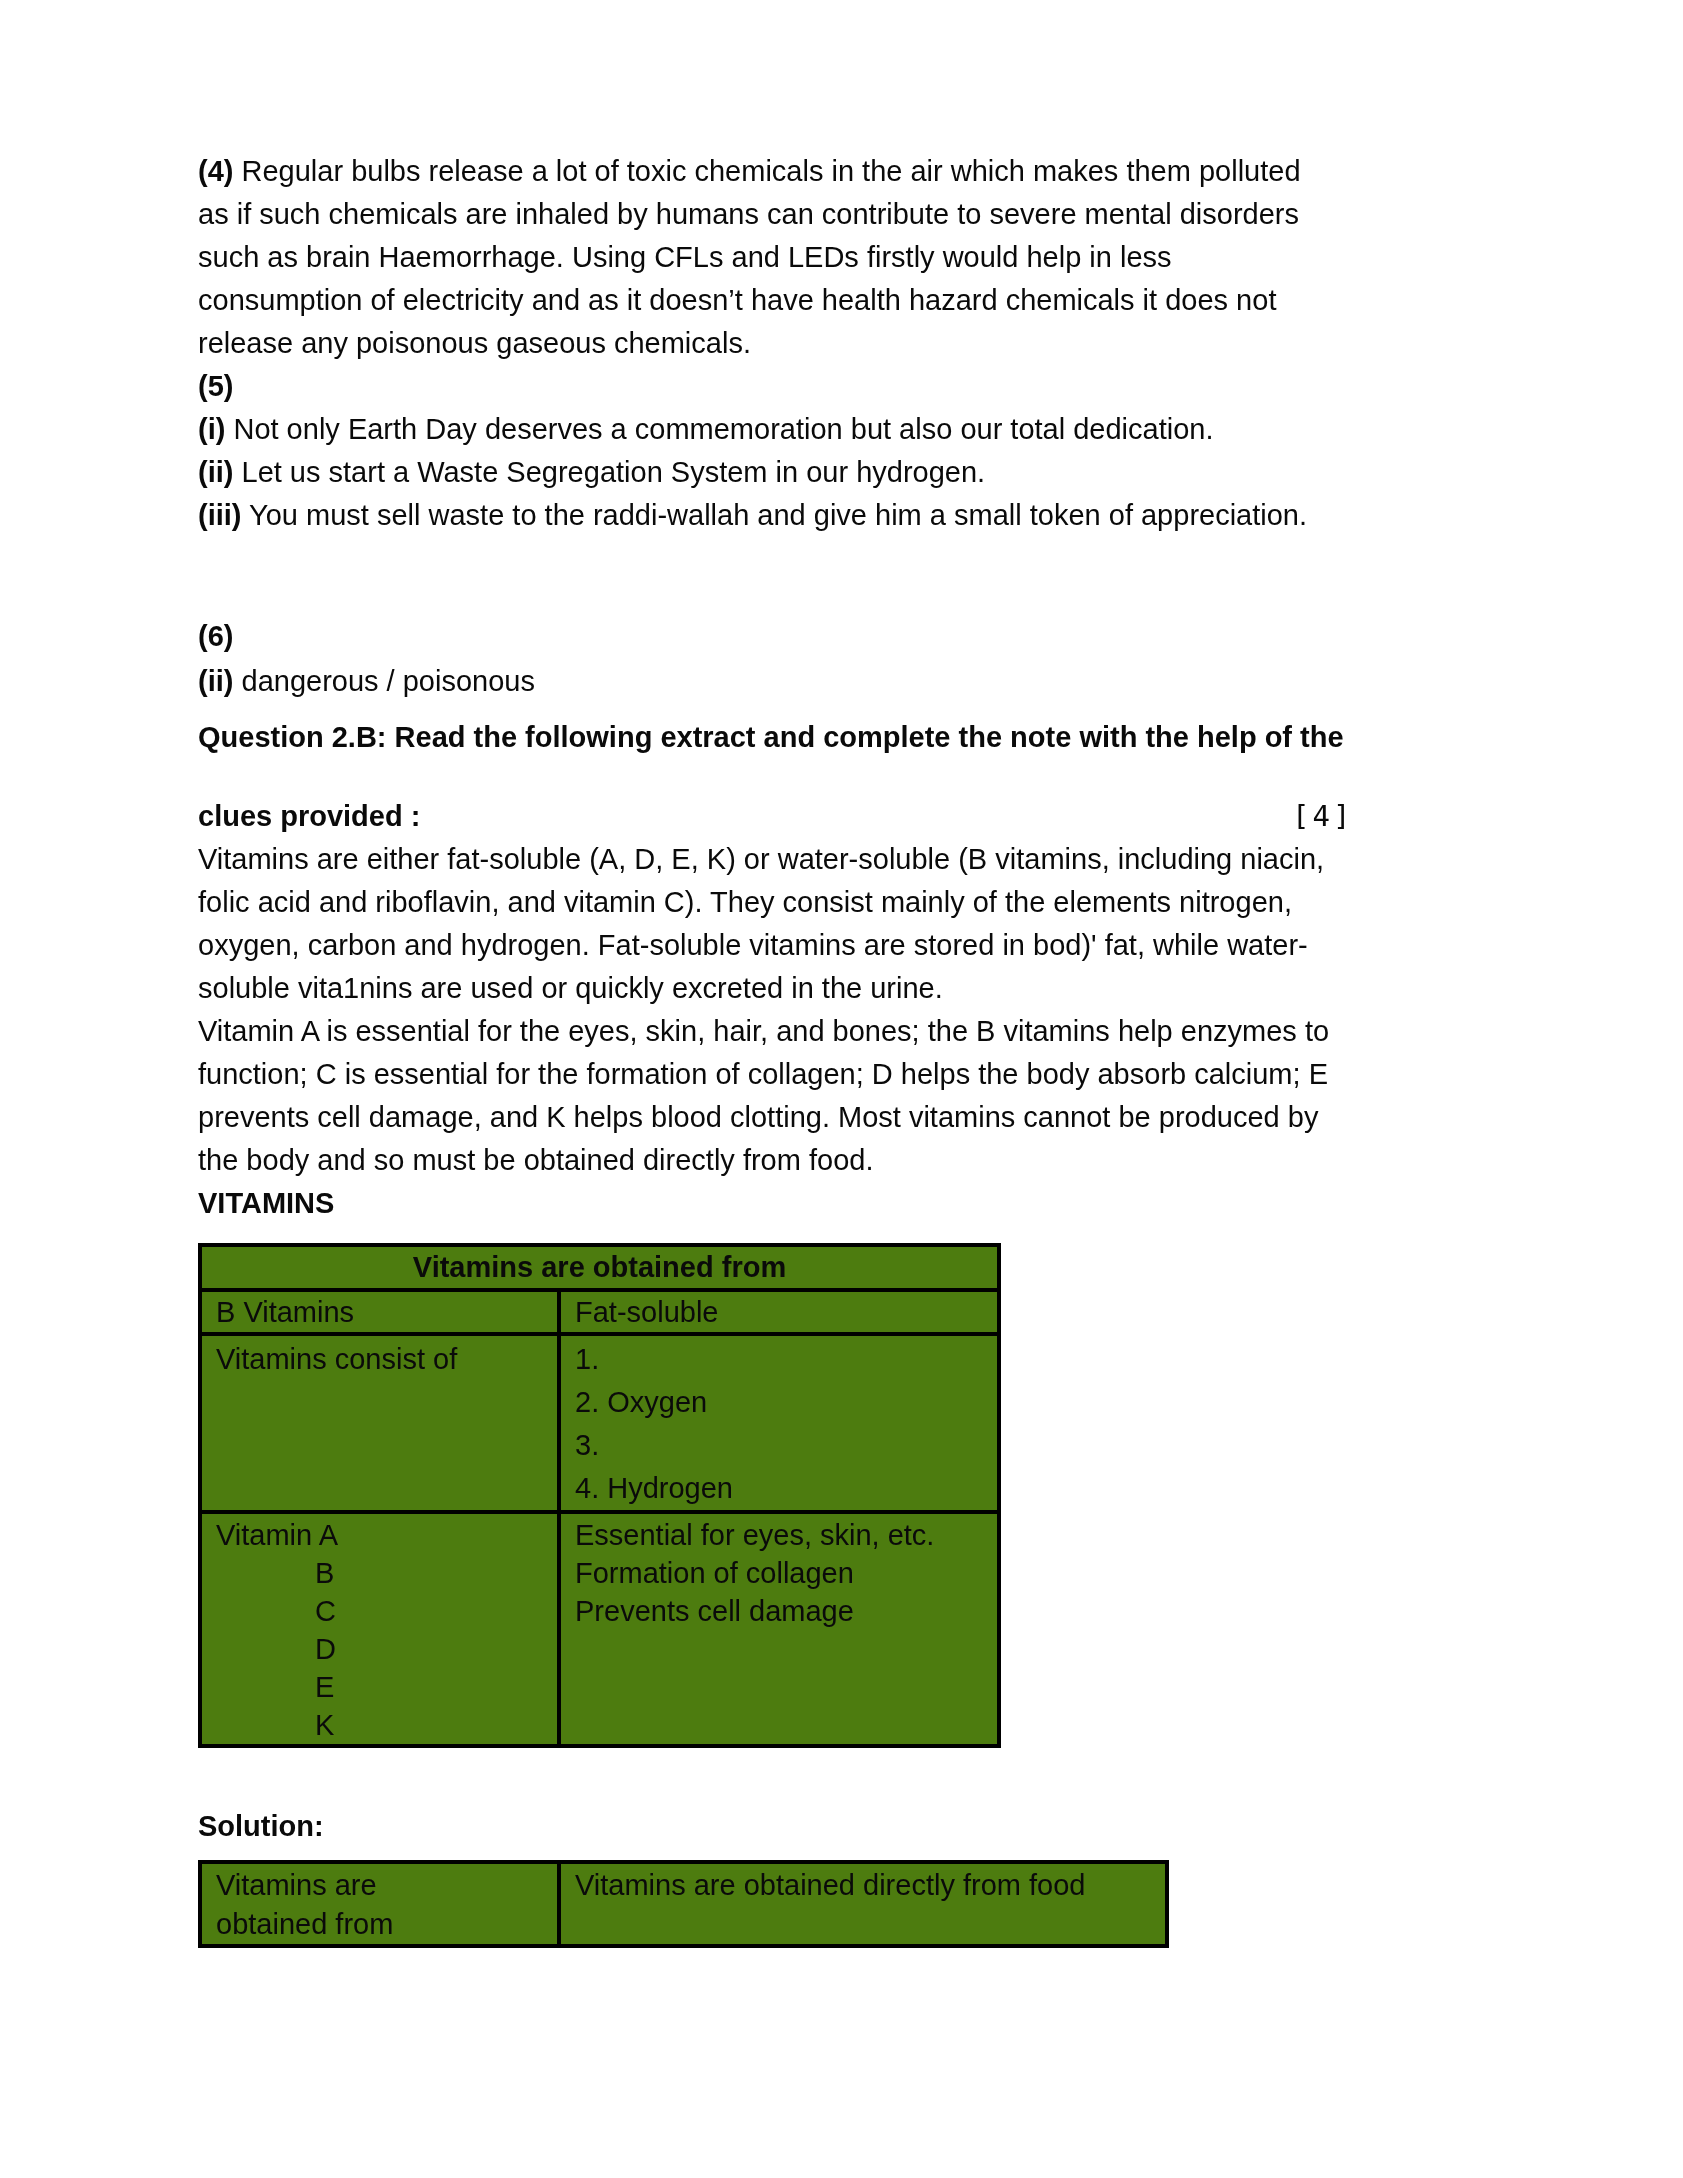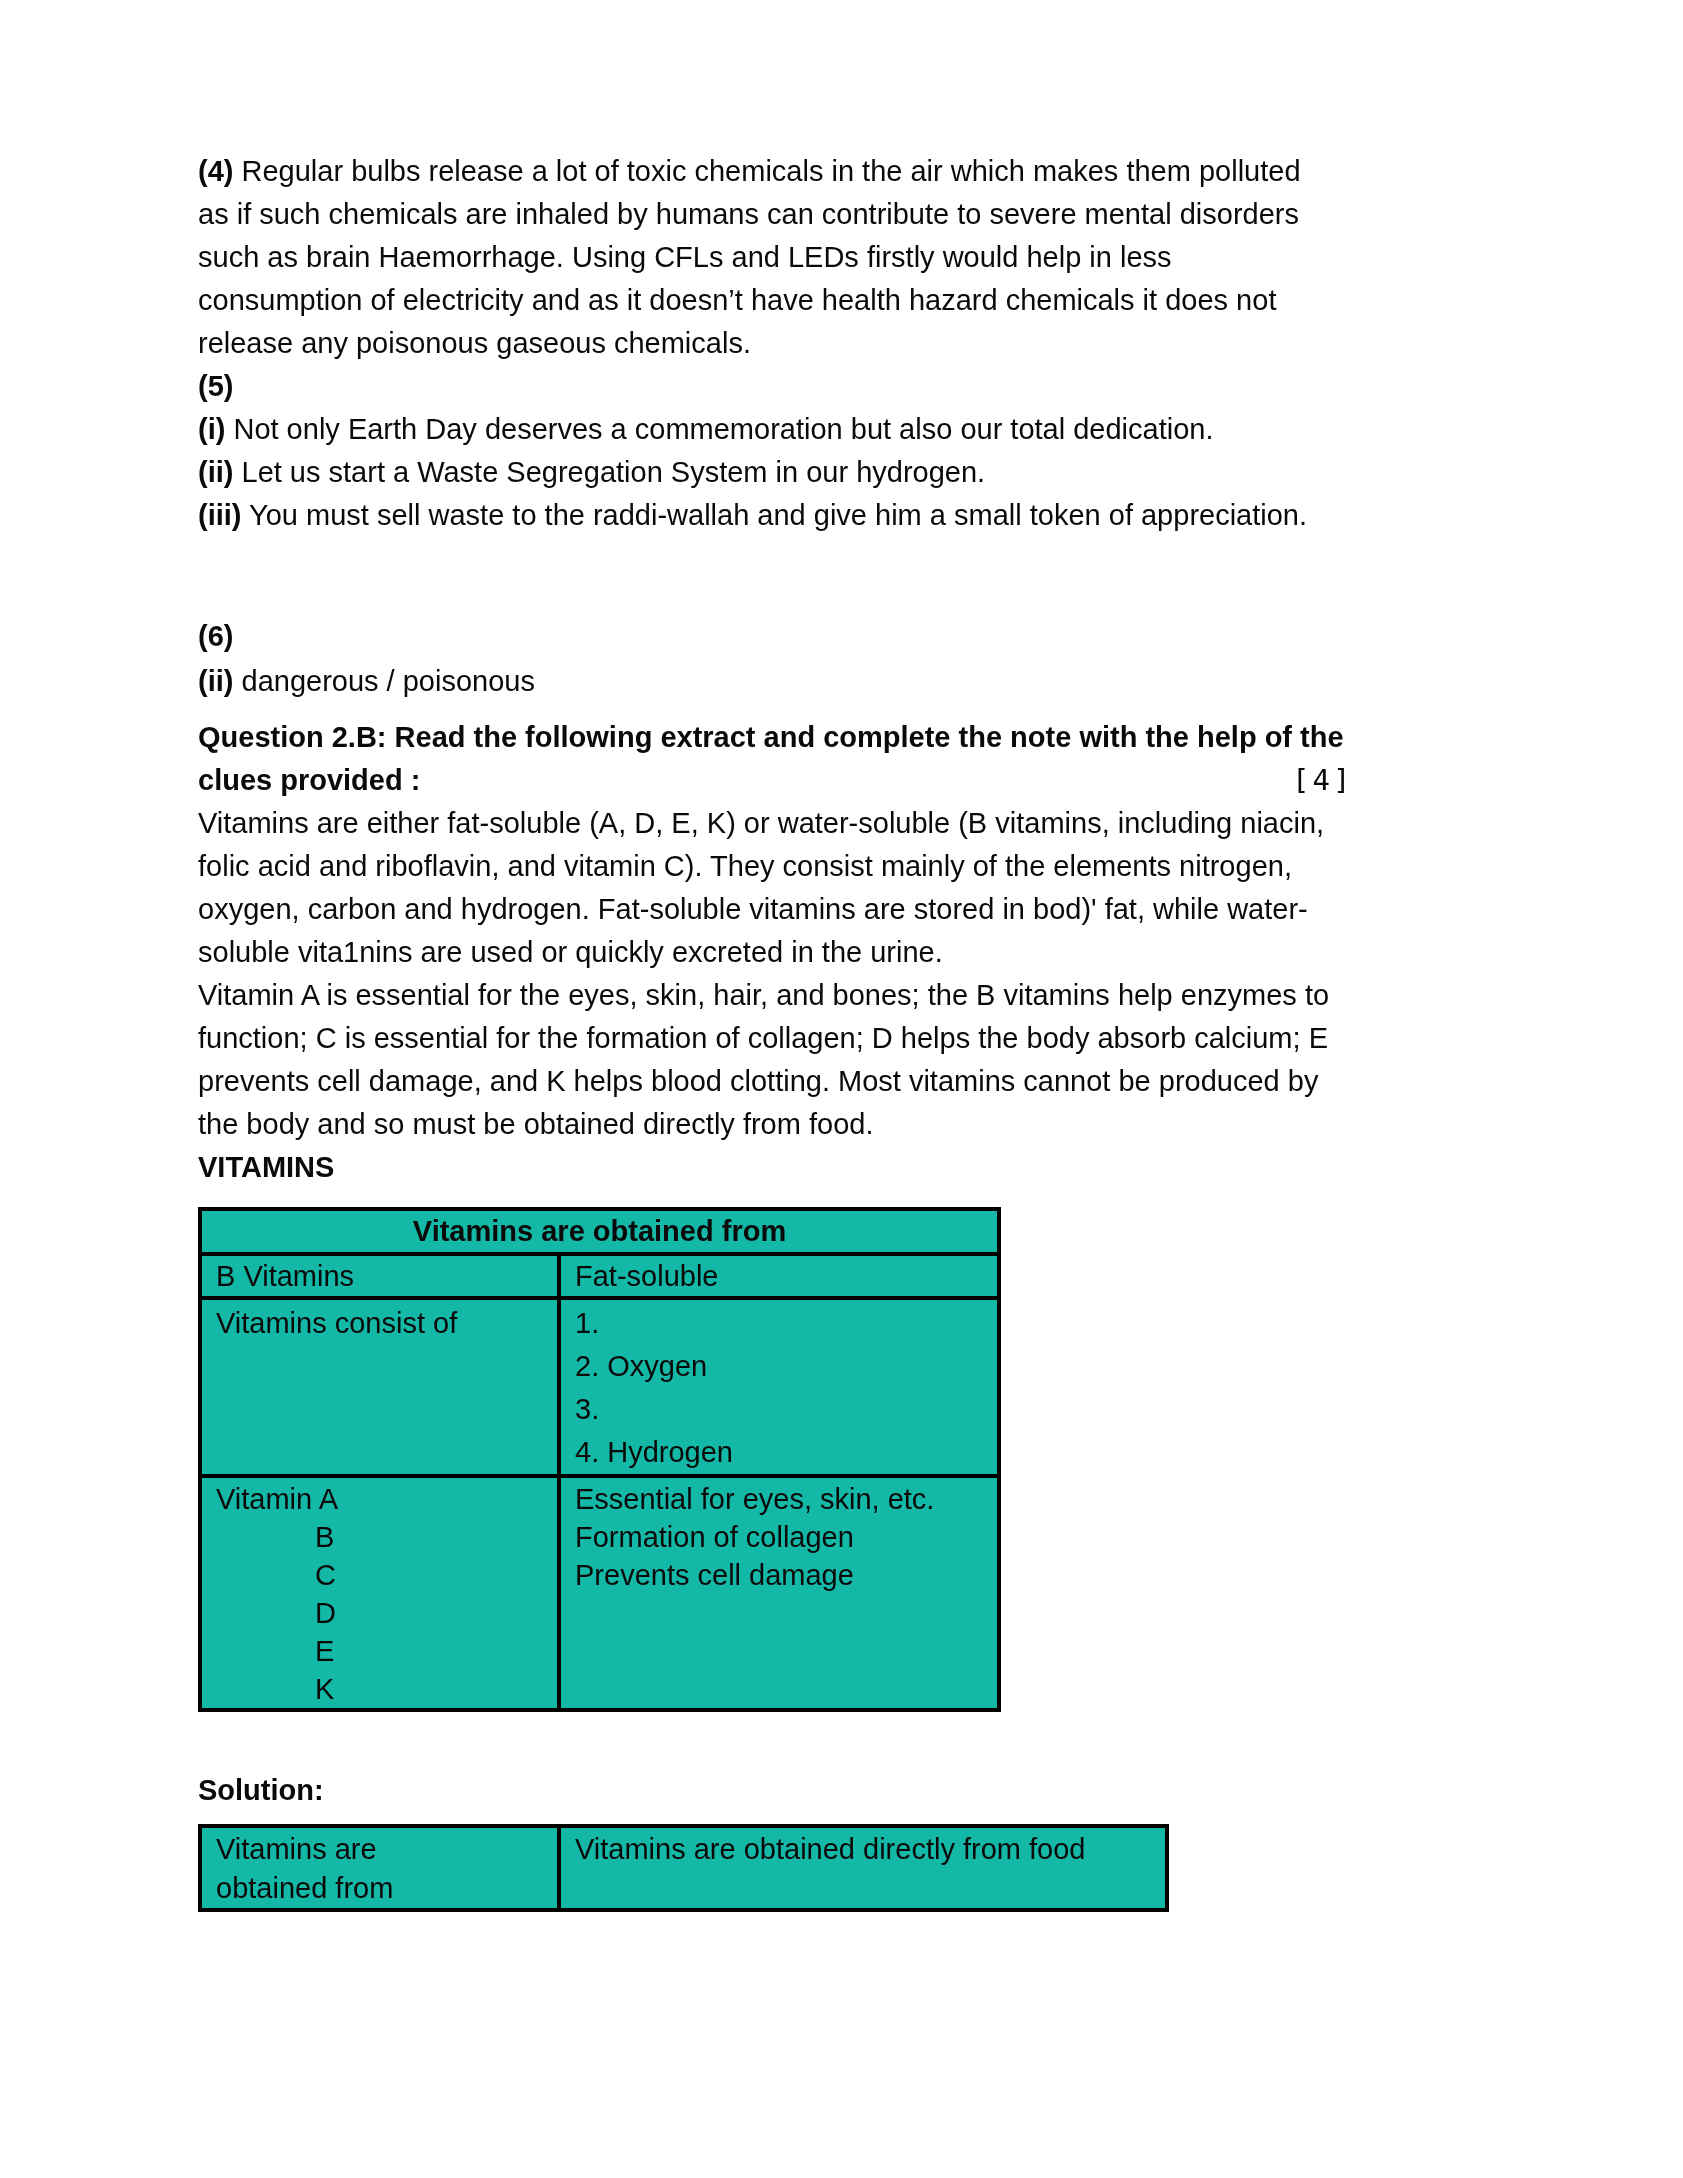--- a/index.html
+++ b/index.html
@@ -10,27 +10,27 @@
     font-size:29px; line-height:43px; color:#0a0a0a;
     -webkit-font-smoothing:antialiased;
   }
   .content { position:absolute; left:198px; top:150px; width:1386px; }
   .line { white-space:nowrap; }
   .marker { font-weight:bold; }
   .bold { font-weight:bold; }
   .a6 { margin-top:77px; }
   .a6 .line { line-height:45px; }
   .q2b { margin-top:12px; }
-  .q2b-h2 { position:relative; }
+  .q2b-h2 { position:relative;margin-top:36px; }
   .marks {
     position:absolute; left:1094px; top:0;
     font-family:"DejaVu Sans Mono", monospace;
     font-size:29px; letter-spacing:3px; font-weight:normal;
   }
-  table { border-collapse:collapse; table-layout:fixed; background:#14b8a6; }
+  table { border-collapse:collapse; table-layout:fixed; background:#4d7c0f; }
   td, th { border:4px solid #000; vertical-align:top; text-align:left; padding:0 0 0 14px; }
   .vit-table { margin-top:18px; width:803px; }
   .vit-table col.c1 { width:359px; }
   .vit-table .thead td { font-weight:bold; text-align:center; line-height:41px; height:45px; padding:0; }
   .vit-table .r1 td { line-height:40px; height:40px; }
   .vit-table .r2 td { line-height:43px; height:174px; padding-top:2px; }
   .vit-table .r3 td { line-height:38px; height:230px; padding-top:2px; }
   .vit-letter { padding-left:99px; }
   .sol-head { margin-top:57px; }
   .sol-table { margin-top:12px; width:971px; }

